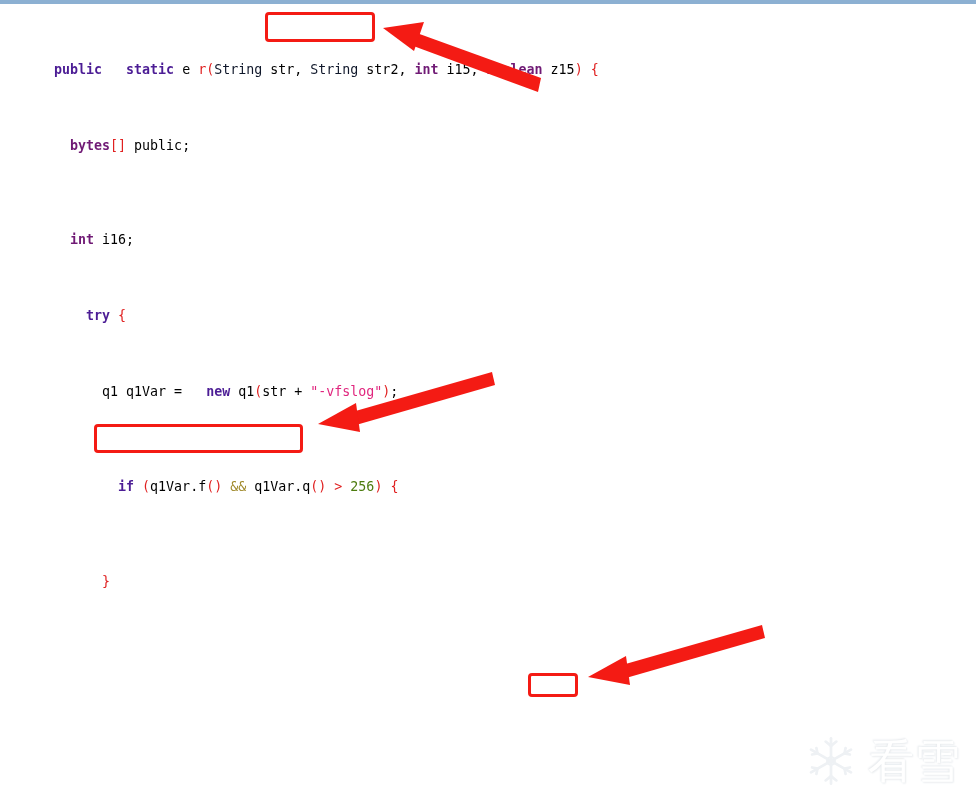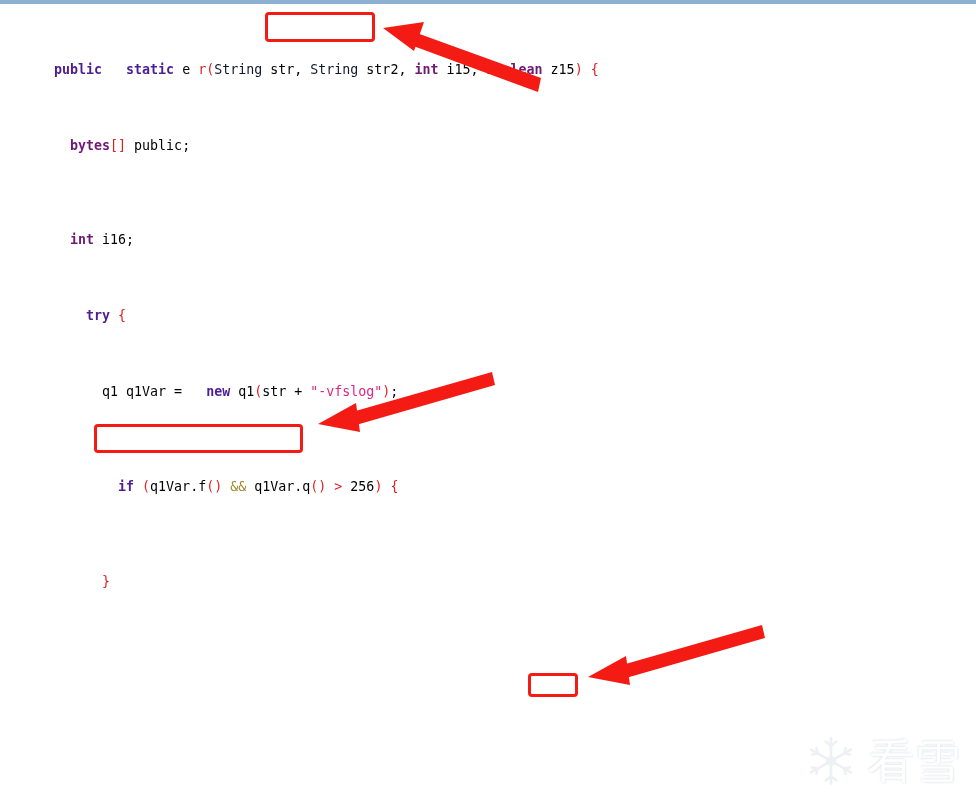--- a/index.html
+++ b/index.html
@@ -22,21 +22,21 @@
   }
   .line{height:18.95px;padding-left:38px;}
   
   .kw{color:#4c1d95;font-weight:bold;margin-left:16px;}
   .kw2{color:#701a75;font-weight:bold;}
   .typ{color:#0f172a;}
   .typ2{color:#a08a2c;}
   .pl{color:#e02020;}
   .pn{color:#000000;}
   .str{color:#e0267e;}
-  .num{color:#000000;text-align:right;}
+  .num{color:#4d7c0f;text-align:right;}
   .id{color:#000000;}
   
   .rbox{
     position:absolute;border:3px solid #f41b14;border-radius:4px;
     pointer-events:none;
   }
   
   #arrows{position:absolute;left:0;top:0;width:976px;height:810px;pointer-events:none;}
   
   #wm{

